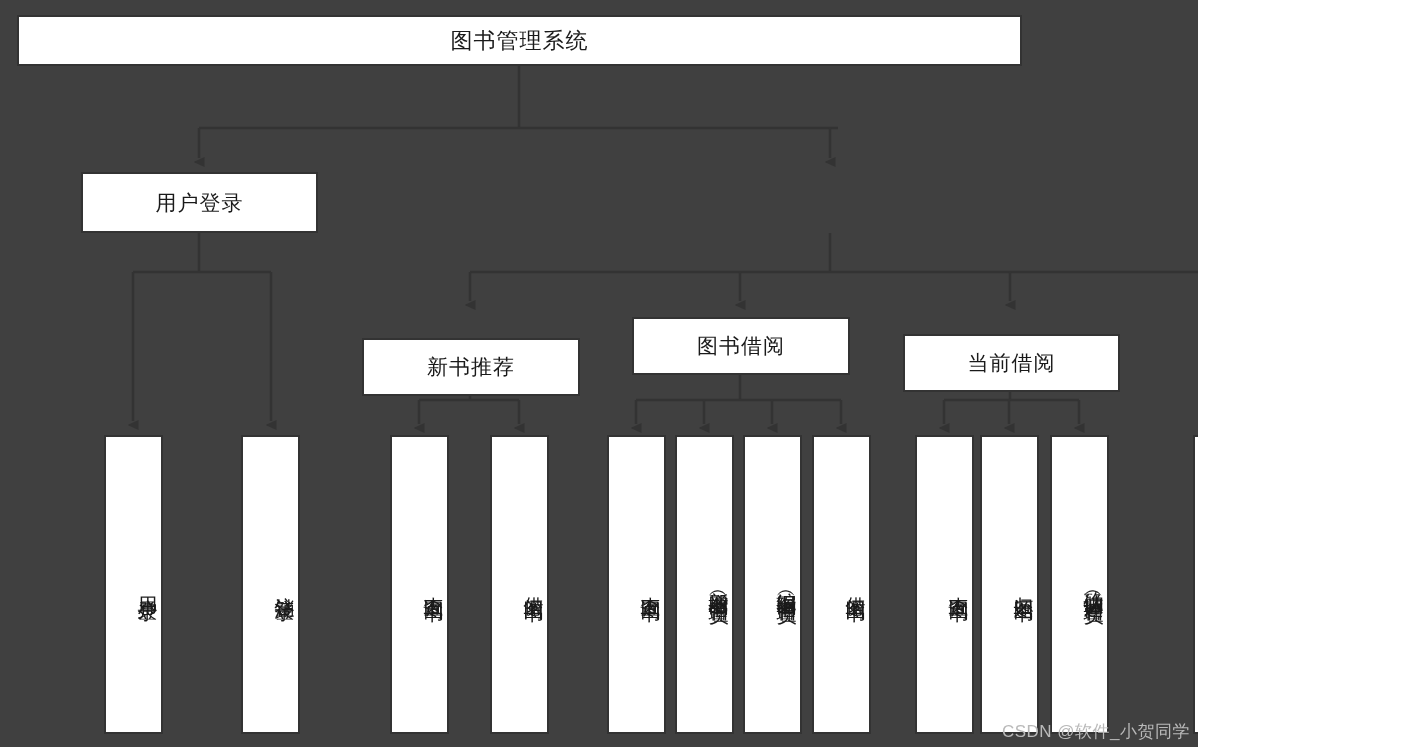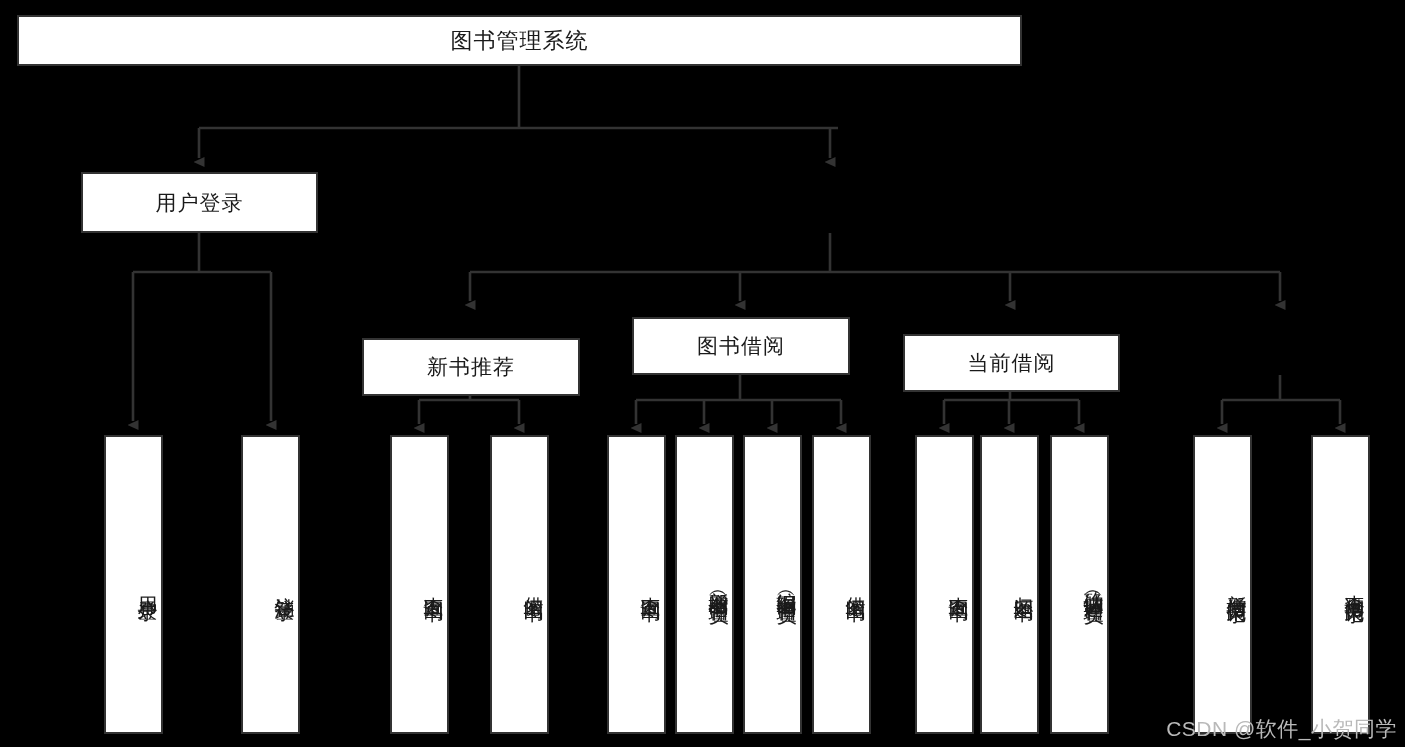--- a/index.html
+++ b/index.html
@@ -6,24 +6,25 @@
   html, body {
     margin: 0;
     padding: 0;
     background: #ffffff;
   }
   body {
     font-family: "Liberation Sans", "DejaVu Sans", sans-serif;
   }
   #canvas {
     position: relative;
-    width: 1405px;
+    width: 1156px;
     height: 747px;
-    background: #000000;
+    background: #404040;
     overflow: hidden;
+    padding-left: 42px;
   }
   #edges {
     position: absolute;
     left: 0;
     top: 0;
     width: 1405px;
     height: 747px;
     pointer-events: none;
   }
   .node {
@@ -56,21 +57,21 @@
     text-orientation: upright;
     display: block;
   }
   .node.root {
     font-size: 22px;
   }
   #watermark {
     position: absolute;
     right: 8px;
     bottom: 4px;
-    font-size: 21px;
+    font-size: 17px;
     color: #b9b9b9;
     letter-spacing: 0.5px;
     white-space: nowrap;
     user-select: none;
   }
 </style>
 </head>
 <body>
 
 <div id="canvas">

